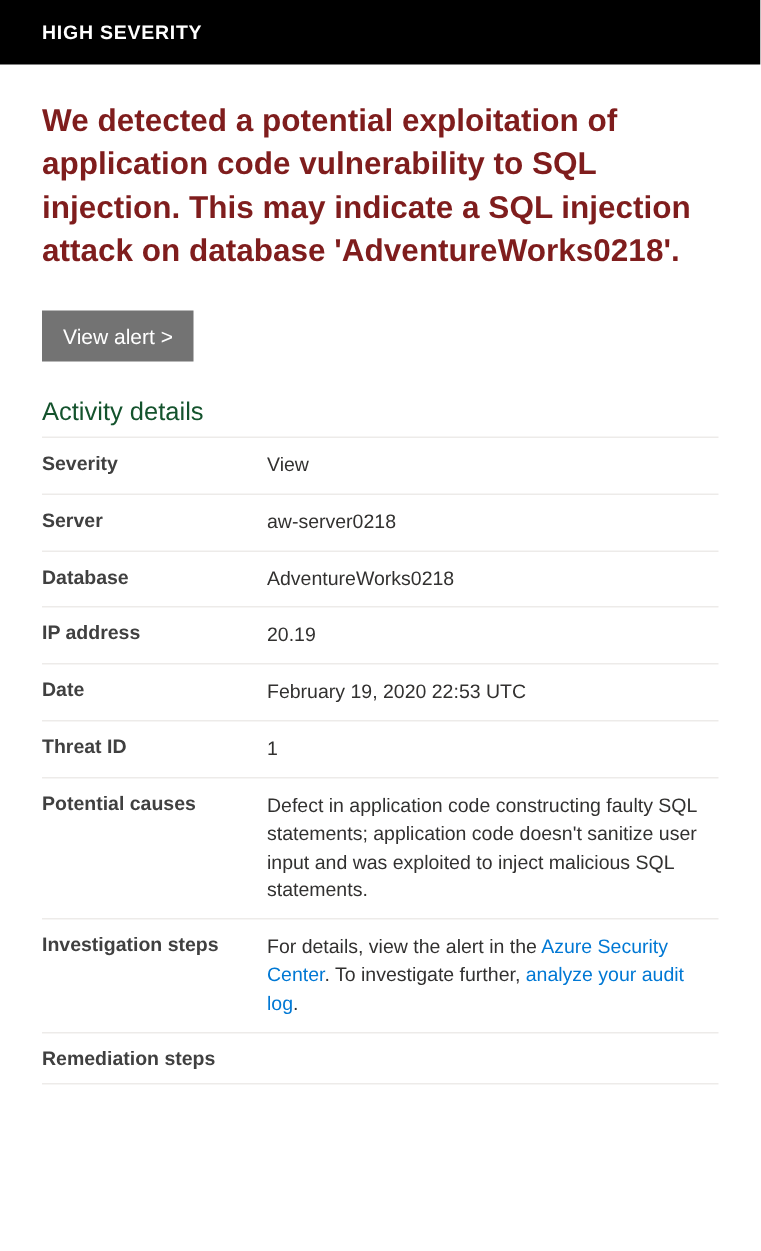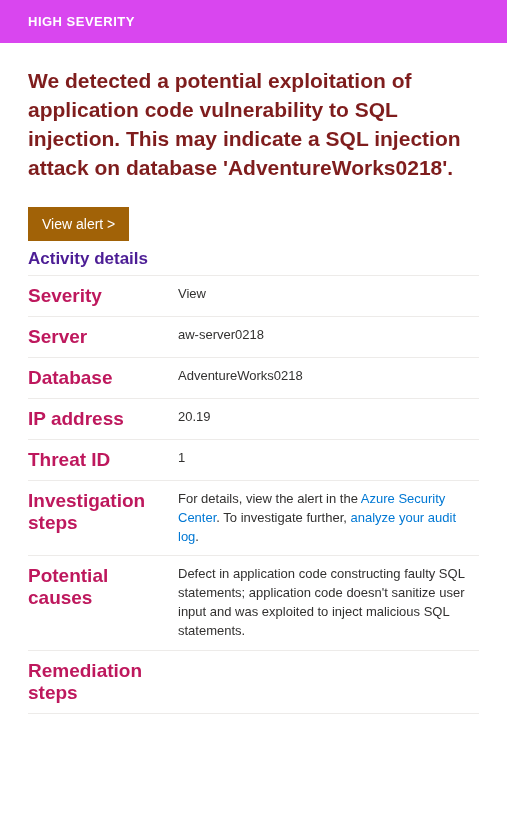--- a/index.html
+++ b/index.html
@@ -7,70 +7,70 @@
       padding: 0;
       box-sizing: border-box;
     }
     body {
       font-family: "Segoe UI", -apple-system, BlinkMacSystemFont, sans-serif;
       background: #ffffff;
       width: 507px;
       color: #323130;
     }
     .severity-banner {
-      background: #d946ef;
+      background: #000000;
       color: #ffffff;
       padding: 14px 28px;
       font-size: 13px;
       font-weight: 700;
       letter-spacing: 0.5px;
     }
     .content {
       padding: 24px 28px;
     }
     .alert-title {
       font-size: 21px;
       font-weight: 700;
       line-height: 1.38;
       color: #7f1d1d;
       margin-bottom: 24px;
     }
     .view-alert-btn {
-      background: #a16207;
+      background: #737373;
       color: #ffffff;
       border: none;
       padding: 9px 14px;
       font-size: 14px;
       font-family: inherit;
       cursor: pointer;
-      margin-bottom: 8px;
+      margin-bottom: 24px;
       display: inline-block;
     }
     .section-title {
       font-size: 17px;
-      font-weight: 700;
-      color: #4c1d95;
+      font-weight: 400;
+      color: #14532d;
       margin-bottom: 6px;
     }
     .details-table {
       width: 100%;
       border-collapse: collapse;
     }
     .details-row {
       border-top: 1px solid #edebe9;
     }
     .details-row:last-child {
       border-bottom: 1px solid #edebe9;
     }
     .details-label {
       width: 150px;
       padding: 9px 8px 9px 0;
-      font-size: 19px;
+      font-size: 13px;
       font-weight: 600;
-      color: #be185d;
+      color: #404040;
       vertical-align: top;
     }
     .details-value {
       padding: 9px 0;
       font-size: 13px;
       color: #323130;
       vertical-align: top;
       line-height: 1.45;
     }
     .link {
@@ -105,32 +105,36 @@
     </tr>
     <tr class="details-row">
       <td class="details-label">Database</td>
       <td class="details-value">AdventureWorks0218</td>
     </tr>
     <tr class="details-row">
       <td class="details-label">IP address</td>
       <td class="details-value">20.19</td>
     </tr>
     <tr class="details-row">
+      <td class="details-label">Date</td>
+      <td class="details-value">February 19, 2020 22:53 UTC</td>
+    </tr>
+    <tr class="details-row">
       <td class="details-label">Threat ID</td>
       <td class="details-value">1</td>
+    </tr>
+    <tr class="details-row">
+      <td class="details-label">Potential causes</td>
+      <td class="details-value">Defect in application code constructing faulty SQL statements; application code doesn't sanitize user input and was exploited to inject malicious SQL statements.</td>
     </tr>
     <tr class="details-row">
       <td class="details-label">Investigation steps</td>
       <td class="details-value">
         <span>For details, view the alert in the </span><a class="link">Azure Security Center</a><span>. To investigate further, </span><a class="link">analyze your audit log</a><span>.</span>
       </td>
-    </tr>
-    <tr class="details-row">
-      <td class="details-label">Potential causes</td>
-      <td class="details-value">Defect in application code constructing faulty SQL statements; application code doesn't sanitize user input and was exploited to inject malicious SQL statements.</td>
     </tr>
     <tr class="details-row">
       <td class="details-label">Remediation steps</td>
       <td class="details-value">
         
       </td>
     </tr>
   </tbody>
     </table>
 </div>

